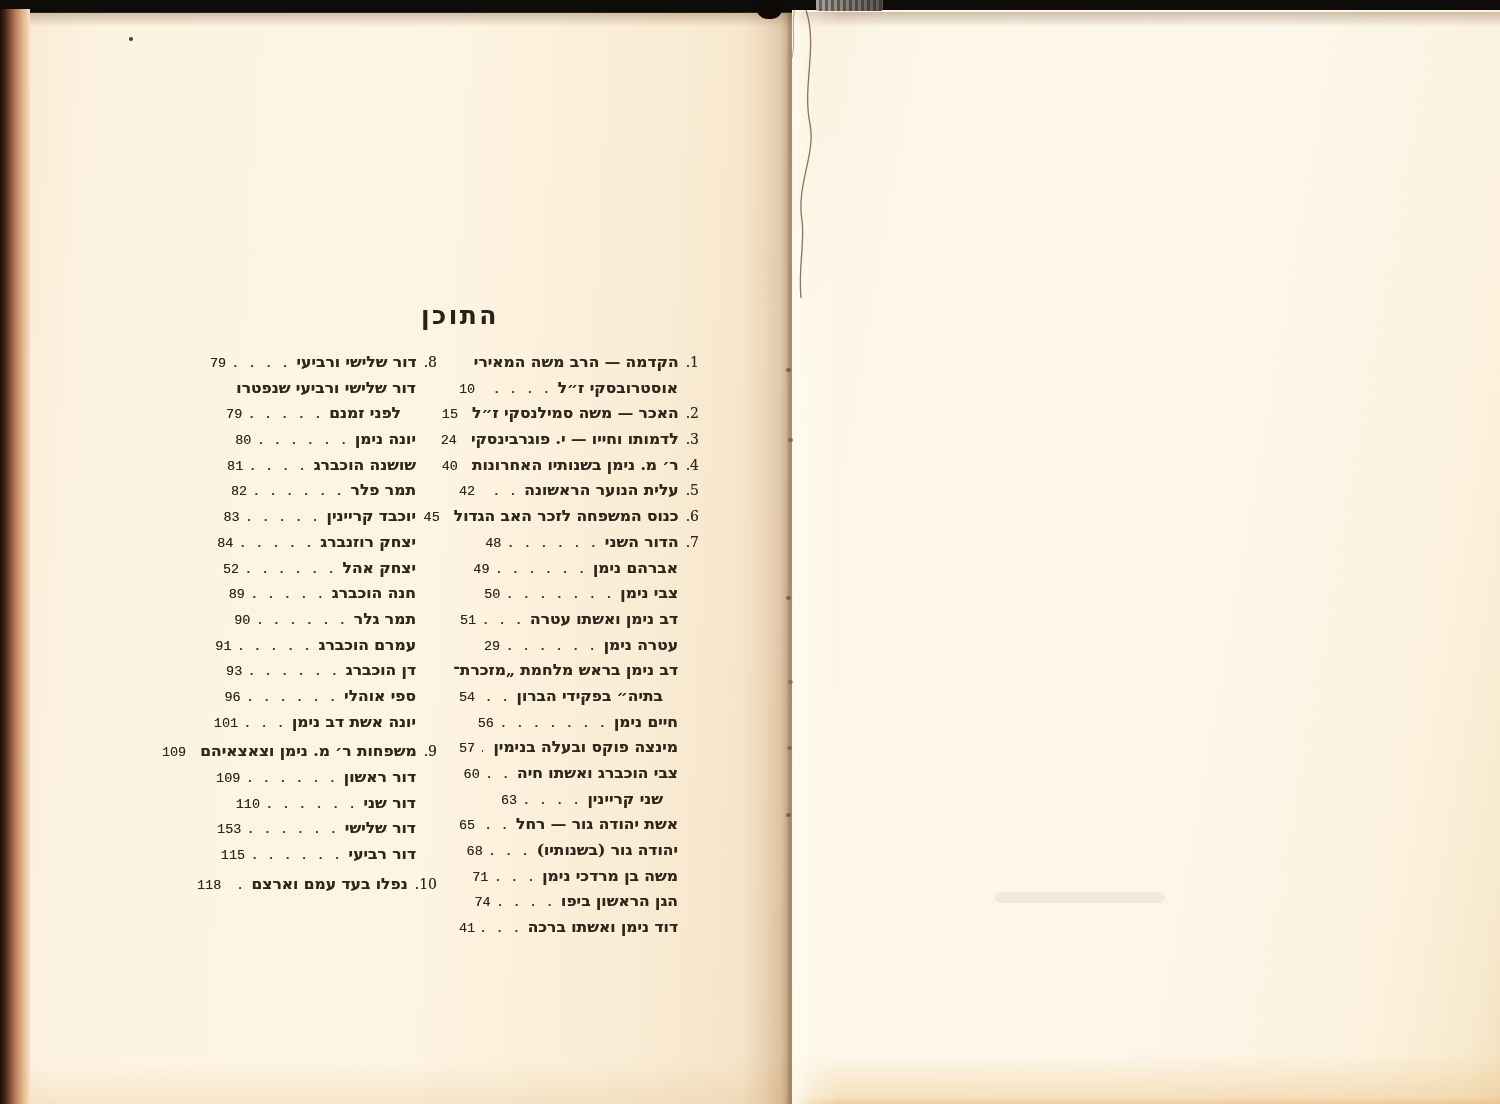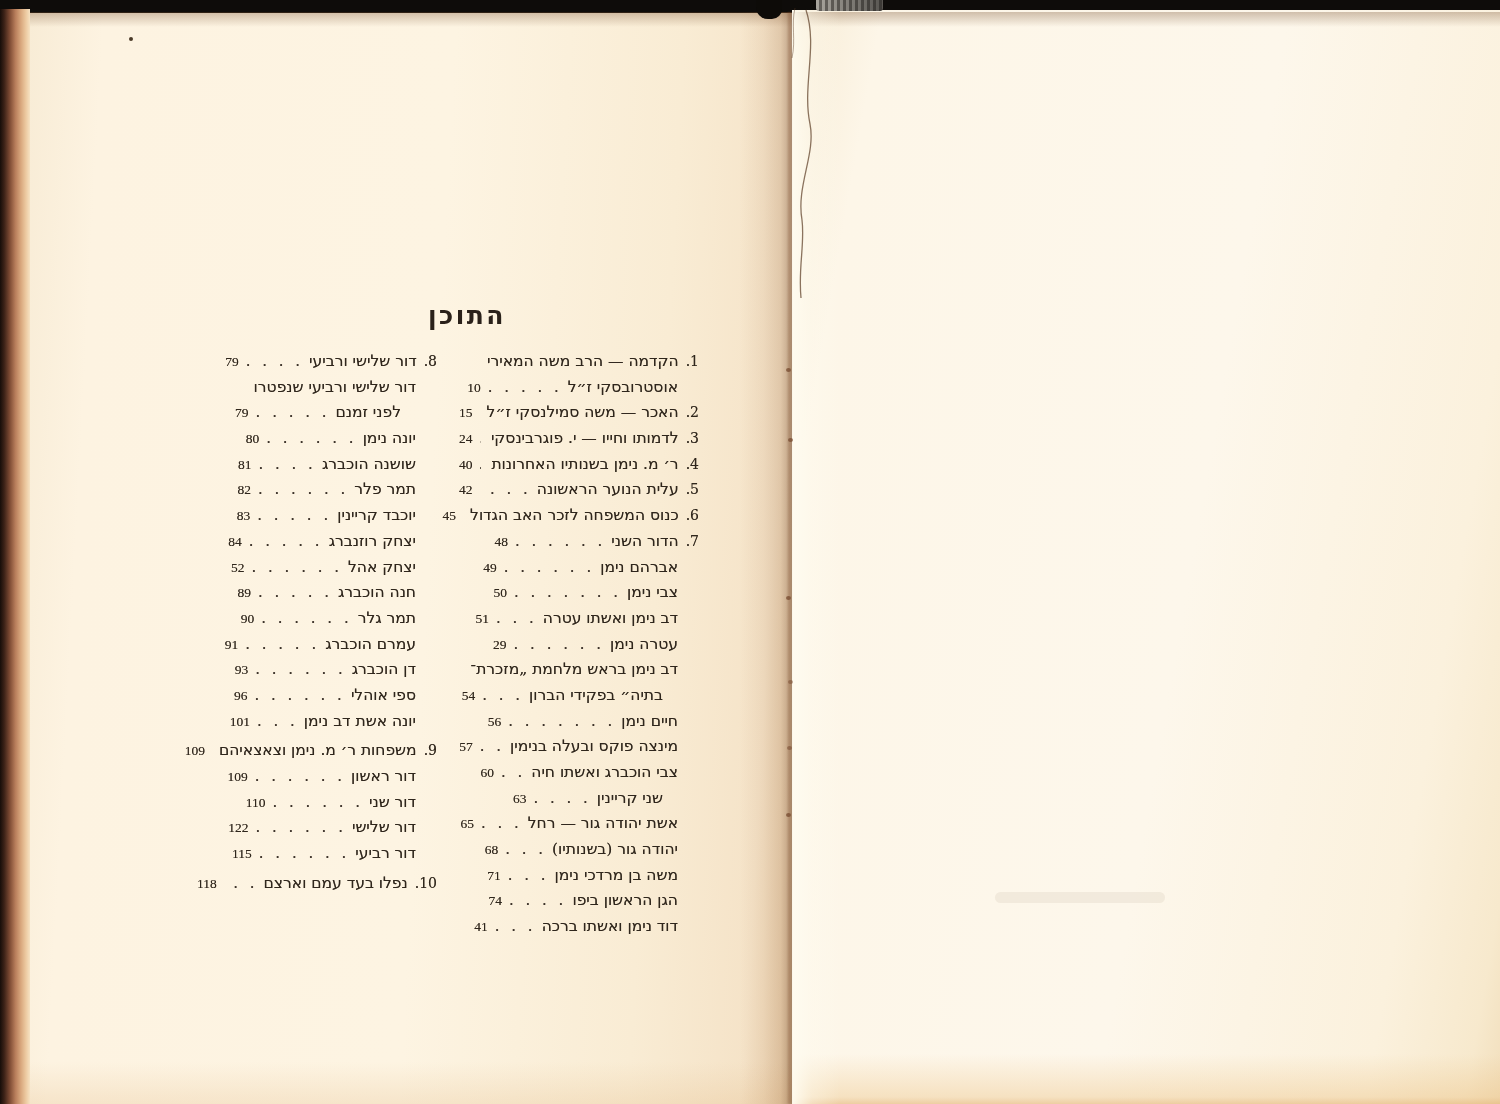--- a/index.html
+++ b/index.html
@@ -64,46 +64,46 @@
   .stitch{
     position:absolute;width:5px;height:4px;border-radius:50%;
     background:#7a4f33;opacity:.8;
   }
   .speck{
     position:absolute;left:129px;top:37px;width:4px;height:4px;border-radius:50%;
     background:#4a3a28;
   }
   
   .toc-title{
-    position:absolute;left:204px;top:301px;width:502px;padding-left:12px;
+    position:absolute;left:197px;top:301px;width:502px;padding-left:12px;
     text-align:center;font-size:25px;font-weight:bold;letter-spacing:2.5px;
     color:#2a211a;direction:rtl;
   }
   .toc-cols{
     position:absolute;left:197px;top:349px;width:502px;
     display:flex;direction:rtl;gap:22px;color:#2f261c;
   }
   .toc-col{flex:0 0 240px;width:240px;}
   .toc-row{
     display:flex;align-items:baseline;direction:rtl;
     height:25.7px;line-height:25.7px;font-size:15.5px;
     text-shadow:0 0 .4px rgba(47,38,28,.55);
   }
   .ind1{padding-right:21px;}
   .ind2{padding-right:36px;}
   .gap{margin-top:4px;}
   .inum{font-size:14px;margin-left:7px;flex-shrink:0;}
-  .entry-text{white-space:nowrap;flex-shrink:0;}
+  .entry-text{white-space:nowrap;flex-shrink:0;font-weight:bold;}
   .leader{
     flex:0 1 auto;min-width:0;overflow:hidden;white-space:nowrap;
     margin:0 7px;letter-spacing:2px;word-spacing:3px;font-size:15px;color:#3a3028;
   }
   .pagenum{
     margin-inline-start:auto;flex-shrink:0;direction:ltr;
-    font-size:13.5px;font-family:Liberation Serif, serif;
+    font-size:13.5px;font-family:Liberation Mono, monospace;
   }
 </style>
 </head>
 <body>
 
 <div class="scene">
 
   <div class="left-edge"></div>
   <div class="left-page"></div>
   <div class="right-page"></div>
@@ -338,21 +338,21 @@
           <span class="pagenum">109</span>
         </div>
         <div class="toc-row ind1">
           <span class="entry-text">דור שני</span>
           <span class="leader">. . . . . .</span>
           <span class="pagenum">110</span>
         </div>
         <div class="toc-row ind1">
           <span class="entry-text">דור שלישי</span>
           <span class="leader">. . . . . .</span>
-          <span class="pagenum">122</span>
+          <span class="pagenum">153</span>
         </div>
         <div class="toc-row ind1">
           <span class="entry-text">דור רביעי</span>
           <span class="leader">. . . . . .</span>
           <span class="pagenum">115</span>
         </div>
         <div class="toc-row gap">
           <span class="inum">10.</span>
           <span class="entry-text">נפלו בעד עמם וארצם</span>
           <span class="leader">. . .</span>

